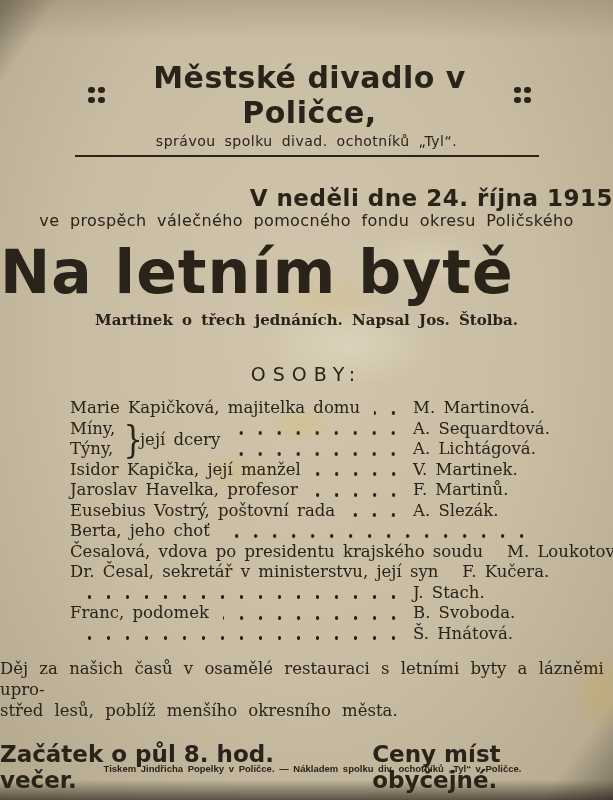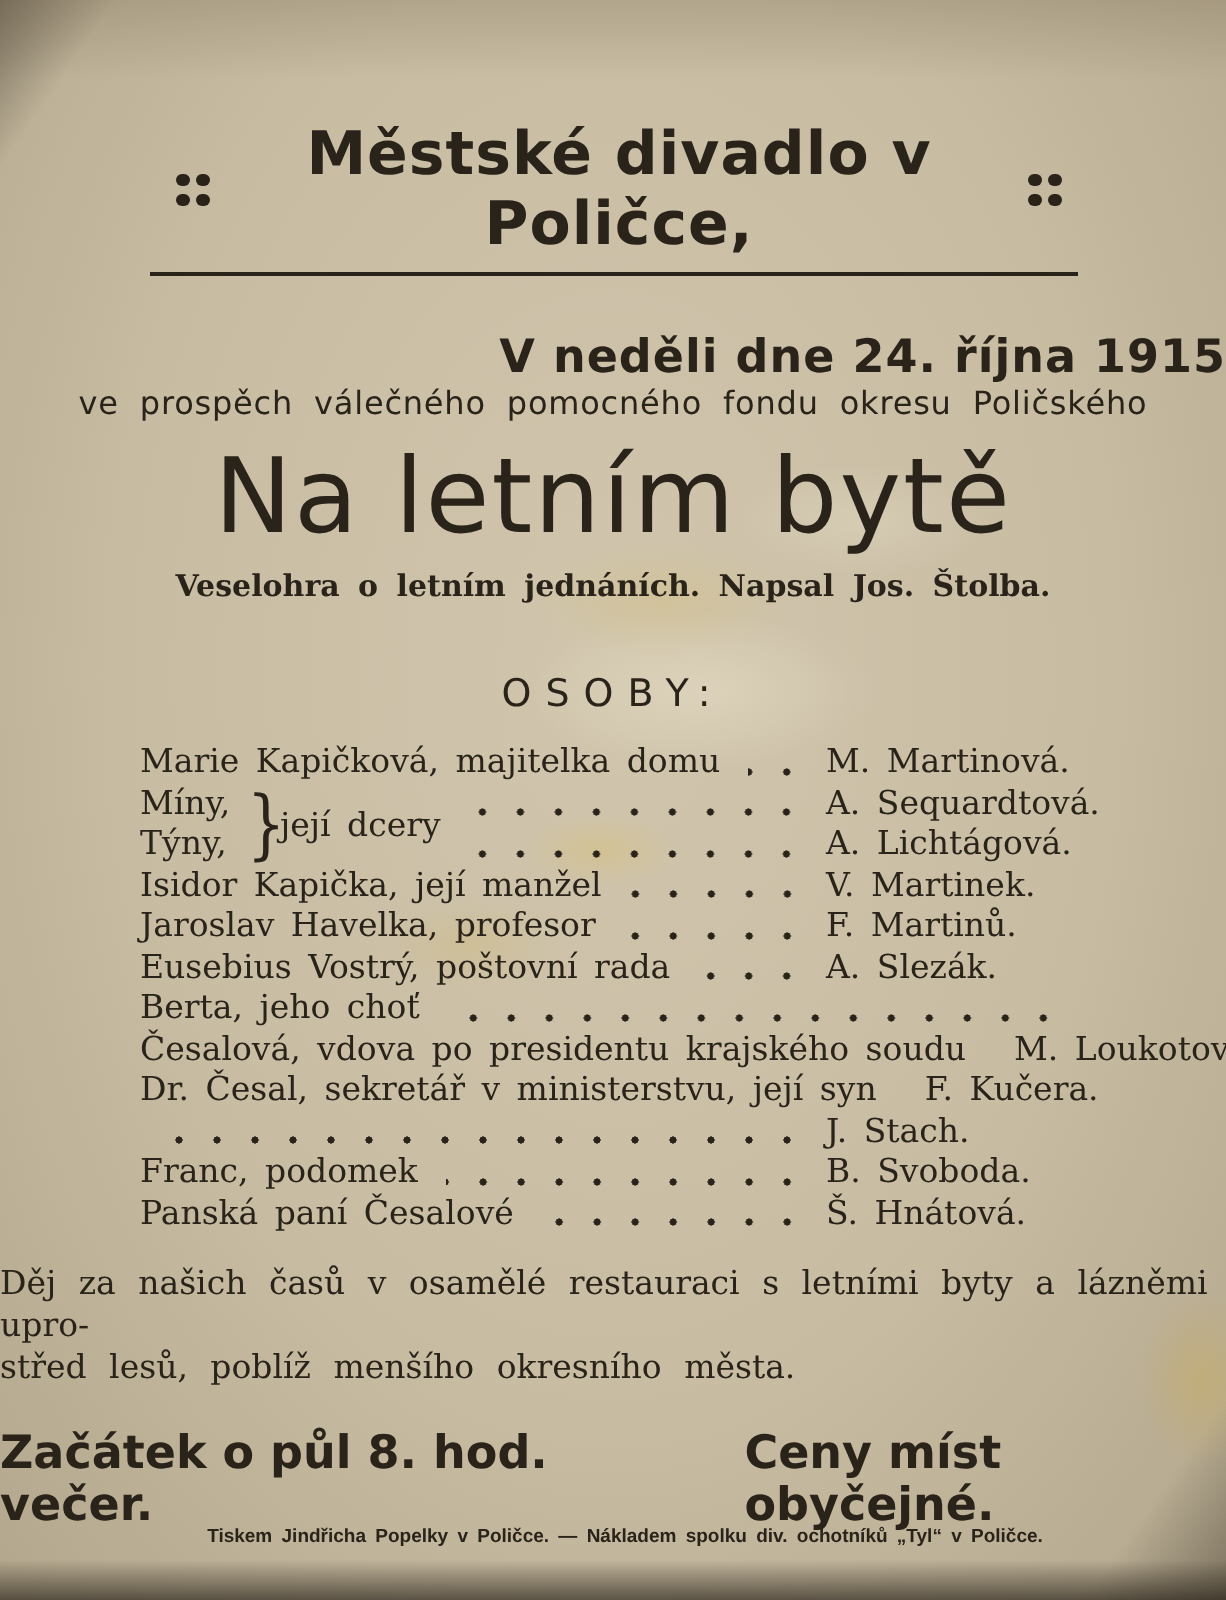--- a/index.html
+++ b/index.html
@@ -29,22 +29,22 @@
     font-family:"DejaVu Sans", sans-serif;font-weight:bold;font-size:30px;letter-spacing:.5px;}
   .sub-head{text-align:center;font-family:"DejaVu Sans", sans-serif;font-size:14px;
     letter-spacing:.5px;word-spacing:4px;margin-top:3px;}
   .rule{width:464px;height:2.4px;background:#29231a;margin:6px auto 0 auto;}
   
   .date-line{text-align:right;font-family:"DejaVu Sans", sans-serif;font-weight:bold;
     font-size:23px;margin-top:28px;letter-spacing:.5px;}
   .benefit-line{text-align:center;font-family:"DejaVu Sans", sans-serif;font-size:16px;
     word-spacing:5px;letter-spacing:.4px;}
   
-  .play-title{text-align:center;font-family:"DejaVu Sans", sans-serif;font-weight:normal;
-    font-size:52px;line-height:1;margin-top:12px;letter-spacing:1px;}
+  .play-title{text-align:left;font-family:"DejaVu Sans", sans-serif;font-weight:bold;
+    font-size:60px;line-height:1;margin-top:12px;letter-spacing:1px;}
   .play-sub{text-align:center;font-size:15px;font-weight:bold;word-spacing:4px;margin-top:9px;}
   
   .osoby{text-align:center;font-family:"DejaVu Sans", sans-serif;font-size:19px;
     letter-spacing:7px;margin-top:34px;}
   .cast{padding:13px 72px 0 70px;font-size:16.5px;word-spacing:3px;}
   .cast-row{display:flex;align-items:baseline;line-height:20.5px;}
   .role{white-space:nowrap;}
   .leader{flex:1;align-self:stretch;margin:0 10px 0 14px;
     background-image:radial-gradient(circle, #29231a 1.7px, transparent 1.9px);
     background-size:19px 6px;background-repeat:repeat-x;background-position:right bottom 3px;}
@@ -81,27 +81,28 @@
           <i></i>
         </span>
       <h1>Městské divadlo v Poličce,</h1>
       <span class="quad">
           <i></i>
           <i></i>
           <i></i>
           <i></i>
         </span>
     </div>
+    <div class="sub-head">správou spolku divad. ochotníků „Tyl“.</div>
     <div class="rule"></div>
 
     <div class="date-line">V neděli dne 24. října 1915</div>
     <div class="benefit-line">ve prospěch válečného pomocného fondu okresu Poličského</div>
 
     <div class="play-title">Na letním bytě</div>
-    <div class="play-sub">Veselohra o letním jednáních. Napsal Jos. Štolba.</div>
+    <div class="play-sub">Martinek o třech jednáních. Napsal Jos. Štolba.</div>
 
     <div class="osoby">OSOBY:</div>
 
     <div class="cast">
       <div class="cast-row">
         <span class="role">Marie Kapičková, majitelka domu</span>
         <span class="leader"></span>
         <span class="actor">M. Martinová.</span>
       </div>
 
@@ -148,21 +149,20 @@
       <div class="cast-row">
         <span class="leader"></span>
         <span class="actor">J. Stach.</span>
       </div>
       <div class="cast-row">
         <span class="role">Franc, podomek</span>
         <span class="leader"></span>
         <span class="actor">B. Svoboda.</span>
       </div>
       <div class="cast-row">
-        <span class="role">Panská paní Česalové</span>
         <span class="leader"></span>
         <span class="actor">Š. Hnátová.</span>
       </div>
     </div>
 
     <div class="setting">
       <div>Děj za našich časů v osamělé restauraci s letními byty a lázněmi upro-</div>
       <div>střed lesů, poblíž menšího okresního města.</div>
     </div>
 

